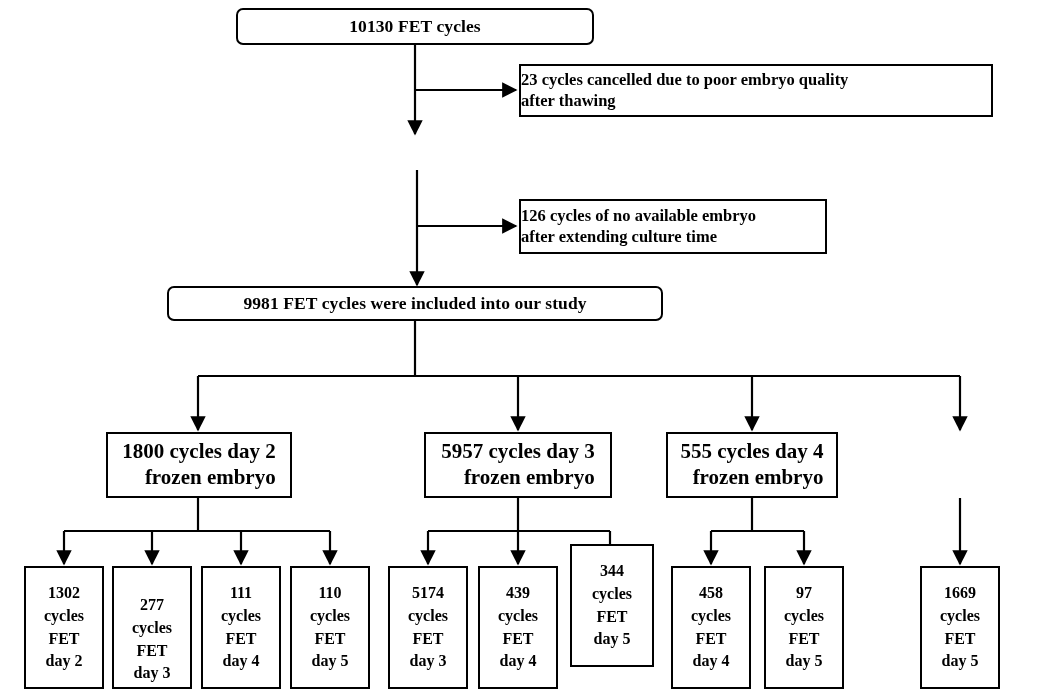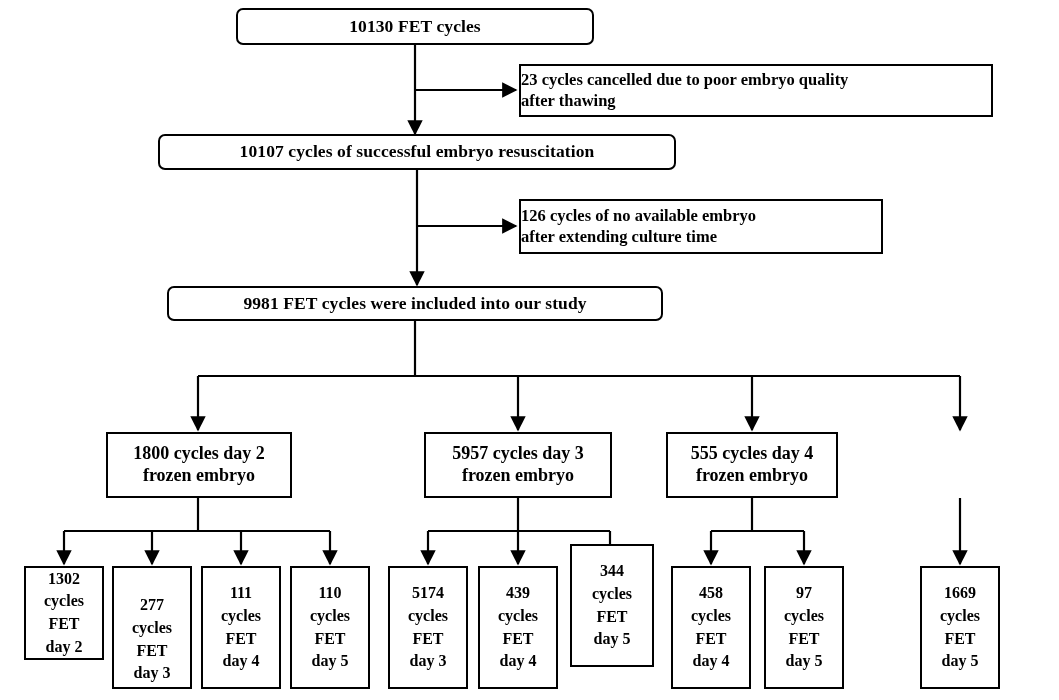--- a/index.html
+++ b/index.html
@@ -38,21 +38,21 @@
     line-height: 1.22;
     padding: 2px 6px;
     z-index: 2;
   }
   .node-text {
     display: block;
     white-space: pre-line;
   }
   .lvl-main    { font-size: 17.5px; letter-spacing: 0.1px; border-radius: 7px; }
   .lvl-side    { font-size: 16.5px; text-align: left; justify-content: flex-start; padding-left: 0; }
-  .lvl-group   { font-size: 18px; }
+  .lvl-group   { font-size: 21px; text-align: right; }
   .lvl-leaf    { font-size: 16px; line-height: 1.42; }
 </style>
 </head>
 <body>
 
 <div id="canvas">
 
   <svg id="connectors" viewBox="0 0 1059 700" xmlns="http://www.w3.org/2000/svg">
     <defs>
       <marker id="arrow" viewBox="0 0 10 10" refX="9" refY="5" markerWidth="7" markerHeight="7" orient="auto-start-reverse">
@@ -100,25 +100,22 @@
 
   <div class="node lvl-main" style="left:236px; top:8px; width:358px; height:37px;">
     <span class="node-text">10130 FET cycles</span>
   </div>
 
   <div class="node lvl-side" style="left:519px; top:64px; width:474px; height:53px;">
     <span class="node-text">23 cycles cancelled due to poor embryo quality
 after thawing</span>
   </div>
 
-  <div class="node lvl-main" style="left:158px; top:134px; width:518px; height:36px;">
-    <span class="node-text">10107 cycles of successful embryo resuscitation</span>
-  </div>
 
-  <div class="node lvl-side" style="left:519px; top:199px; width:364px; height:55px;">
+  <div class="node lvl-side" style="left:519px; top:199px; width:308px; height:55px;">
     <span class="node-text">126 cycles of no available embryo
 after extending culture time</span>
   </div>
 
   <div class="node lvl-main" style="left:167px; top:286px; width:496px; height:35px;">
     <span class="node-text">9981 FET cycles were included into our study</span>
   </div>
 
   <div class="node lvl-group" style="left:106px; top:432px; width:186px; height:66px;">
     <span class="node-text">1800 cycles day 2
@@ -126,21 +123,21 @@
   </div>
   <div class="node lvl-group" style="left:424px; top:432px; width:188px; height:66px;">
     <span class="node-text">5957 cycles day 3
 frozen embryo</span>
   </div>
   <div class="node lvl-group" style="left:666px; top:432px; width:172px; height:66px;">
     <span class="node-text">555 cycles day 4
 frozen embryo</span>
   </div>
 
-  <div class="node lvl-leaf" style="left:24px; top:566px; width:80px; height:94px;">
+  <div class="node lvl-leaf" style="left:24px; top:566px; width:80px; height:123px;">
     <span class="node-text">1302
 cycles
 FET
 day 2</span>
   </div>
   <div class="node lvl-leaf" style="left:112px; top:566px; width:80px; height:123px;align-items:flex-end;">
     <span class="node-text">277
 cycles
 FET
 day 3</span>

